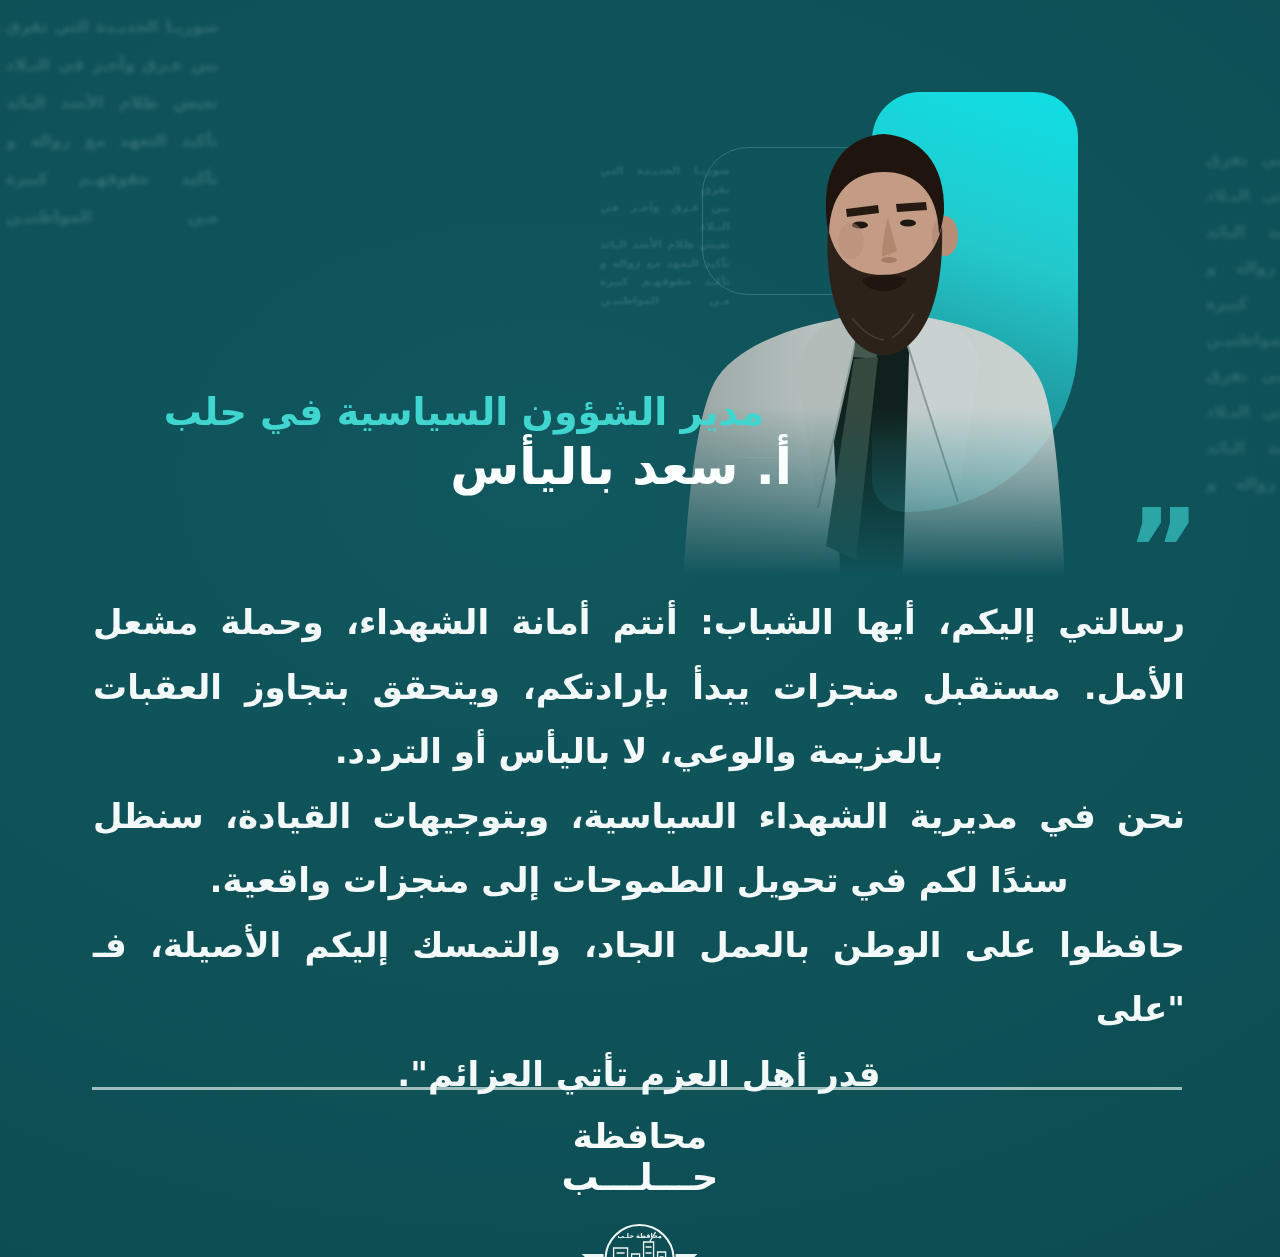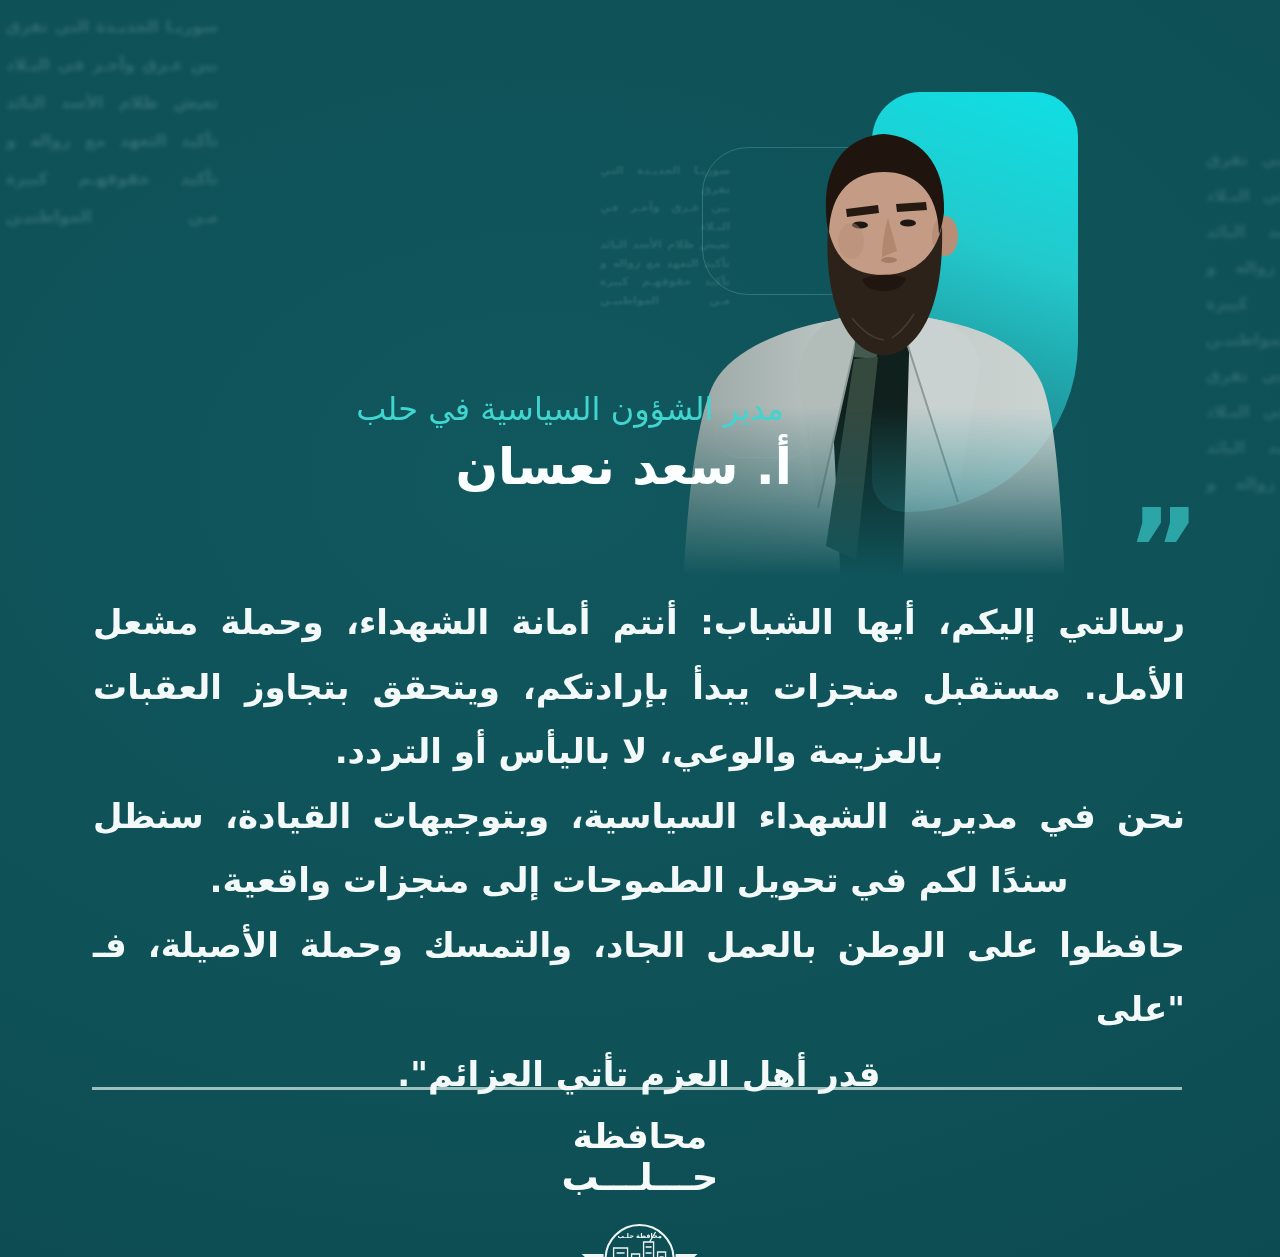--- a/index.html
+++ b/index.html
@@ -28,22 +28,22 @@
     border-radius:48px 44px 170px 32px;
     background:linear-gradient(198deg,#10dee3 2%,#23c9cc 38%,#1f9aa0 68%,#1b737d 100%);
   }
   
   .portrait{
     position:absolute;left:652px;top:78px;width:430px;height:530px;z-index:4;
     -webkit-mask-image:linear-gradient(180deg,#000 0%,#000 62%,rgba(0,0,0,.55) 78%,rgba(0,0,0,0) 94%);
     mask-image:linear-gradient(180deg,#000 0%,#000 62%,rgba(0,0,0,.55) 78%,rgba(0,0,0,0) 94%);
   }
   
-  .role-title{position:absolute;right:496px;top:390px;z-index:6;direction:rtl;
-    font-size:32px;font-weight:400;color:#41d5cf;white-space:nowrap;}
+  .role-title{position:absolute;right:516px;top:390px;z-index:6;direction:rtl;
+    font-size:38px;font-weight:700;color:#41d5cf;white-space:nowrap;}
   .person-name{position:absolute;right:488px;top:438px;z-index:6;direction:rtl;
     font-size:50px;font-weight:700;color:#fbffff;white-space:nowrap;}
   
   .quote-mark{position:absolute;right:80px;top:500px;z-index:5;
     font-size:112px;line-height:100px;font-weight:700;color:#2ba5a6;}
   .quote-text{position:absolute;left:93px;right:95px;top:590px;z-index:6;direction:rtl;
     color:#f3f9f8;font-size:34px;font-weight:700;line-height:64.5px;}
   .quote-text .justify{text-align:justify;text-align-last:justify;white-space:normal;}
   .quote-text .end{text-align:center;white-space:nowrap;}
   
@@ -132,30 +132,30 @@
       <ellipse cx="237" cy="182" rx="8" ry="3" fill="#99705a" opacity=".7"></ellipse>
       <ellipse cx="199" cy="163" rx="13" ry="18" fill="#b68f78" opacity=".45"></ellipse>
 
       <path fill="#2c221a" d="M176 150 C172 216 190 258 214 272 C226 279 240 279 250 272 C276 256 292 214 290 148 C282 182 260 196 232 197 C202 197 184 184 176 150 Z"></path>
       <path fill="#20160f" d="M210 201 Q232 193 254 200 Q250 213 232 213 Q214 213 210 201 Z"></path>
       <path stroke="#8d8d85" stroke-width="1.5" fill="none" opacity=".25" d="M200 240 Q216 260 232 262 M262 236 Q252 252 240 260"></path>
     </svg>
   </div>
 
   <div class="role-title">مدير الشؤون السياسية في حلب</div>
-  <div class="person-name">أ. سعد نعسان</div>
+  <div class="person-name">أ. سعد باليأس</div>
 
   <div class="quote-mark">”</div>
   <div class="quote-text">
     <div class="justify">رسالتي إليكم، أيها الشباب: أنتم أمانة الشهداء، وحملة مشعل</div>
     <div class="justify">الأمل. مستقبل منجزات يبدأ بإرادتكم، ويتحقق بتجاوز العقبات</div>
     <div class="end">بالعزيمة والوعي، لا باليأس أو التردد.</div>
     <div class="justify">نحن في مديرية الشهداء السياسية، وبتوجيهات القيادة، سنظل</div>
     <div class="end">سندًا لكم في تحويل الطموحات إلى منجزات واقعية.</div>
-    <div class="justify">حافظوا على الوطن بالعمل الجاد، والتمسك وحملة الأصيلة، فـ "على</div>
+    <div class="justify">حافظوا على الوطن بالعمل الجاد، والتمسك إليكم الأصيلة، فـ "على</div>
     <div class="end">قدر أهل العزم تأتي العزائم".</div>
   </div>
 
   <div class="divider"></div>
 
   <div class="footer">
     <div class="org-name">
       <div class="l1">محافظة</div>
       <div class="l2">حـــلـــب</div>
     </div>

